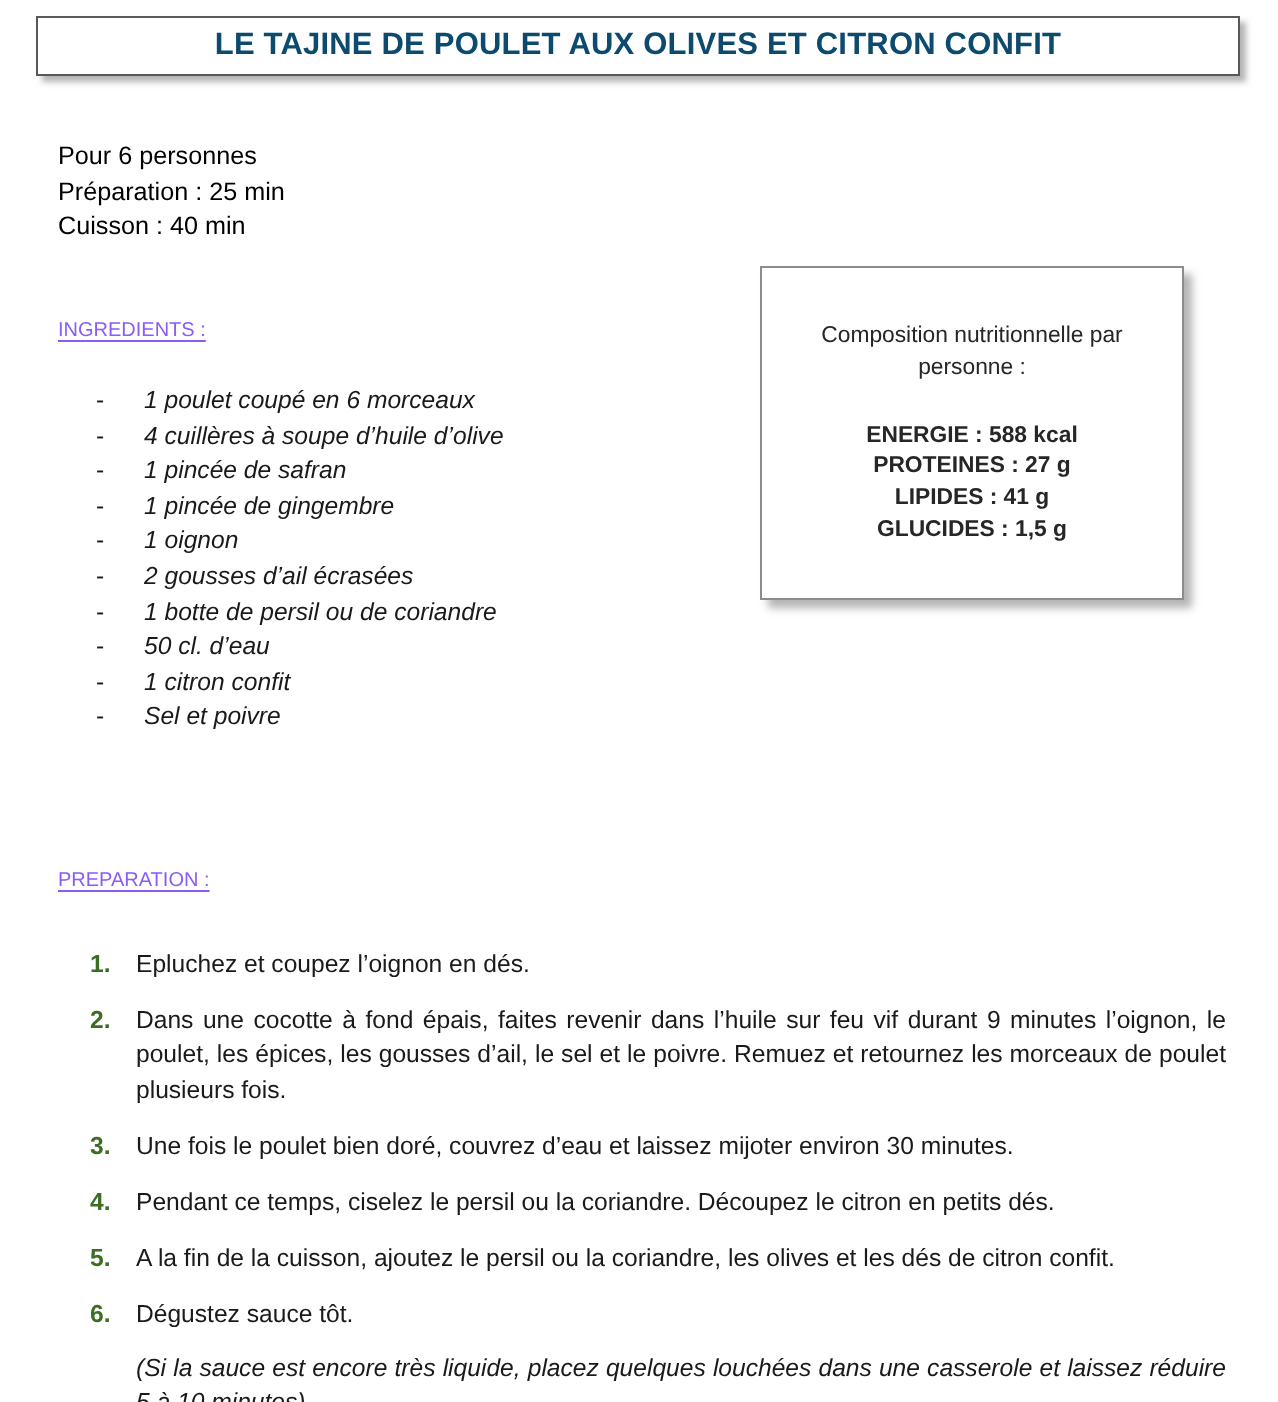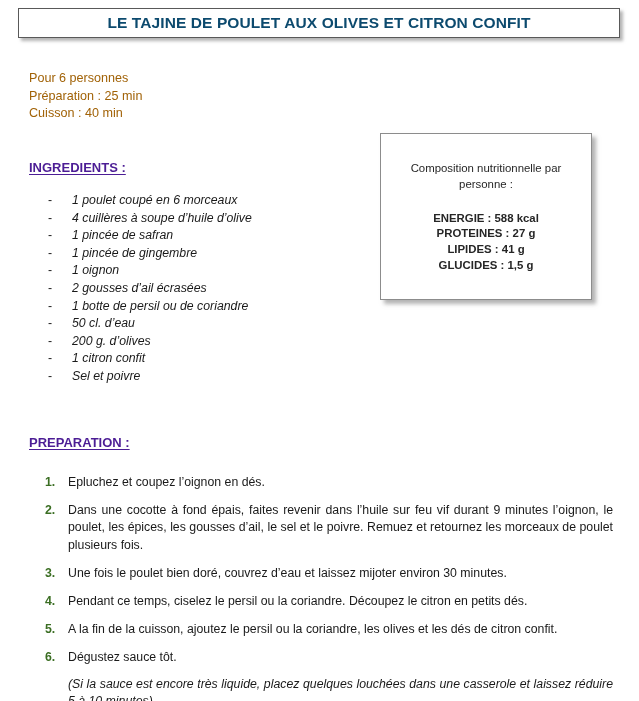--- a/index.html
+++ b/index.html
@@ -39,30 +39,30 @@
     white-space: nowrap;
   }
 
   
   .intro {
     position: absolute;
     left: 29px;
     top: 70px;
     font-size: 12.6px;
     line-height: 17.5px;
-    color: #a16207;
+    color: #000000;
   }
   .intro div { white-space: nowrap; }
 
   
   .section-heading {
     position: absolute;
-    font-size: 13px;
-    font-weight: bold;
-    color: #4c1d95;
+    font-size: 10px;
+    font-weight: normal;
+    color: #8b5cf6;
     text-decoration: underline;
     text-underline-offset: 2px;
     white-space: nowrap;
   }
   #ingredients-heading { left: 29px; top: 160px; }
   #preparation-heading { left: 29px; top: 435px; }
 
   
   .ingredients-list {
     position: absolute;
@@ -168,21 +168,20 @@
 
 <ul class="ingredients-list">
   <li>1 poulet coupé en 6 morceaux</li>
   <li>4 cuillères à soupe d’huile d’olive</li>
   <li>1 pincée de safran</li>
   <li>1 pincée de gingembre</li>
   <li>1 oignon</li>
   <li>2 gousses d’ail écrasées</li>
   <li>1 botte de persil ou de coriandre</li>
   <li>50 cl. d’eau</li>
-  <li>200 g. d’olives</li>
   <li>1 citron confit</li>
   <li>Sel et poivre</li>
 </ul>
 
 <div class="nutrition-box">
   <div class="nutrition-title">Composition nutritionnelle par personne :</div>
   <div class="nutrition-values">
     <div>ENERGIE : 588 kcal</div>
     <div>PROTEINES : 27 g</div>
     <div>LIPIDES : 41 g</div>

